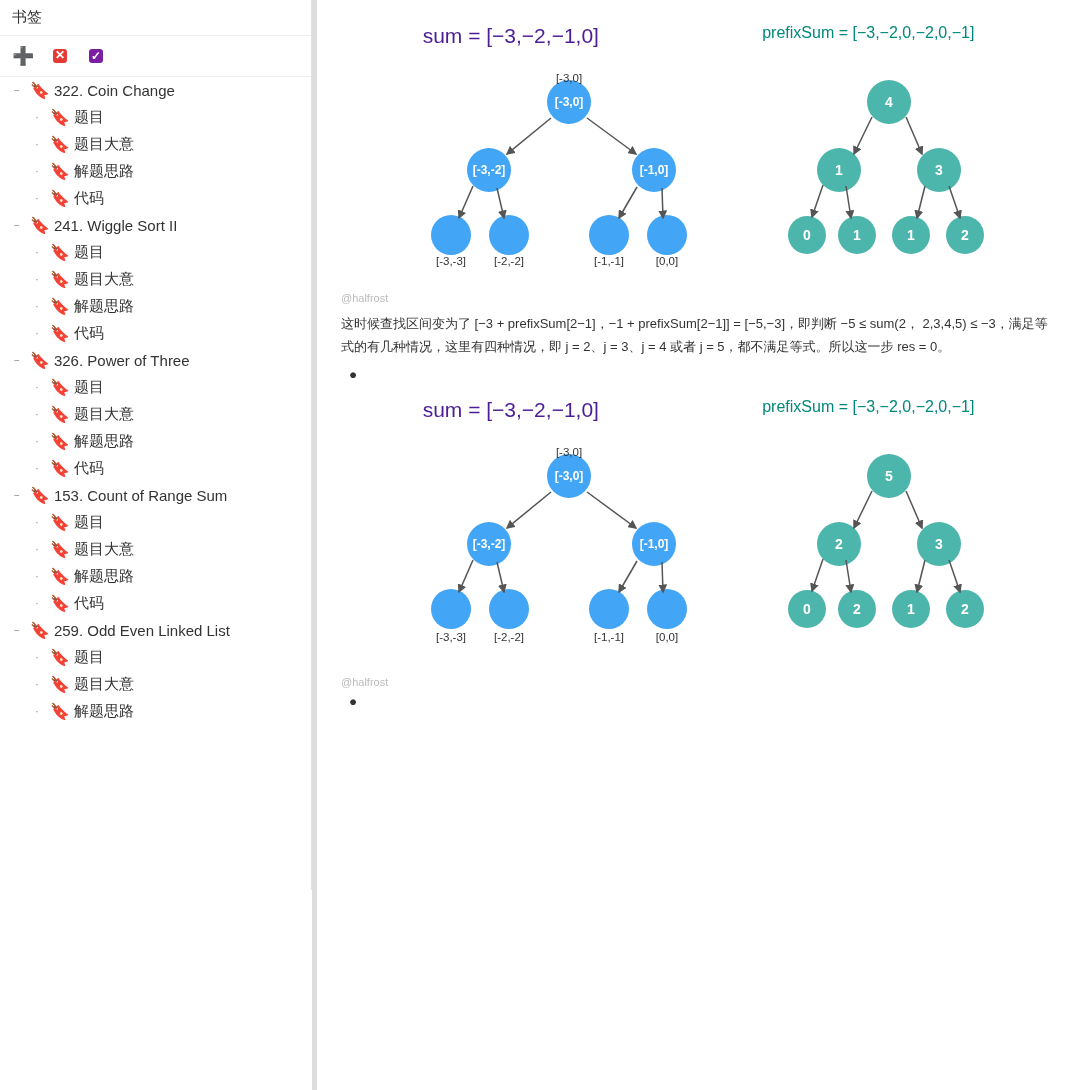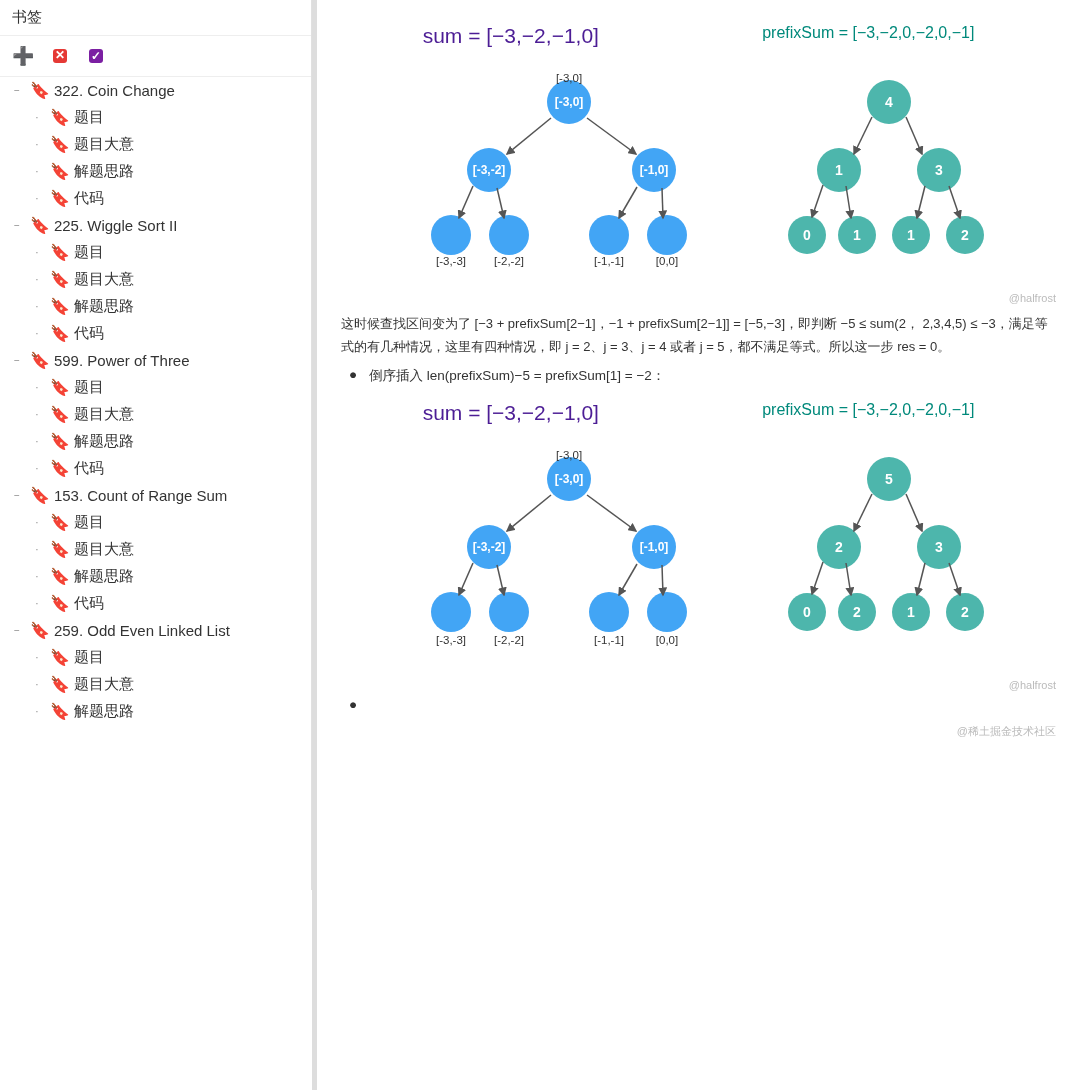--- a/index.html
+++ b/index.html
@@ -93,21 +93,21 @@
       display: flex;
       align-items: flex-start;
       gap: 6px;
       margin: 6px 0 6px 8px;
       font-size: 13.5px;
       color: #333;
     }
     .bullet-dot { min-width: 14px; }
 
     .watermark {
-      text-align: right;
+      text-align: left;
       font-size: 11px;
       color: #bbb;
       margin: 4px 0;
     }
 
     
     .tree-svg { overflow: visible; }
     .node-blue { fill: #42A5F5; }
     .node-teal { fill: #4DB6AC; }
     .edge { stroke: #555; stroke-width: 1.5; fill: none; marker-end: url(#arrow); }
@@ -159,21 +159,21 @@
   </div>
   <div class="tree-item level1">
     <span class="collapse-btn">·</span>
     <span class="bookmark-icon purple">🔖</span>
     <span class="item-label">代码</span>
   </div>
 
   <div class="tree-item level0">
     <span class="collapse-btn">−</span>
     <span class="bookmark-icon purple">🔖</span>
-    <span class="item-label">225. Wiggle Sort II</span>
+    <span class="item-label">241. Wiggle Sort II</span>
   </div>
   <div class="tree-item level1">
     <span class="collapse-btn">·</span>
     <span class="bookmark-icon purple">🔖</span>
     <span class="item-label">题目</span>
   </div>
   <div class="tree-item level1">
     <span class="collapse-btn">·</span>
     <span class="bookmark-icon purple">🔖</span>
     <span class="item-label">题目大意</span>
@@ -185,21 +185,21 @@
   </div>
   <div class="tree-item level1">
     <span class="collapse-btn">·</span>
     <span class="bookmark-icon purple">🔖</span>
     <span class="item-label">代码</span>
   </div>
 
   <div class="tree-item level0">
     <span class="collapse-btn">−</span>
     <span class="bookmark-icon purple">🔖</span>
-    <span class="item-label">599. Power of Three</span>
+    <span class="item-label">326. Power of Three</span>
   </div>
   <div class="tree-item level1">
     <span class="collapse-btn">·</span>
     <span class="bookmark-icon purple">🔖</span>
     <span class="item-label">题目</span>
   </div>
   <div class="tree-item level1">
     <span class="collapse-btn">·</span>
     <span class="bookmark-icon purple">🔖</span>
     <span class="item-label">题目大意</span>
@@ -345,21 +345,20 @@
         <line x1="170" y1="126" x2="181" y2="158" stroke="#555" stroke-width="1.5" marker-end="url(#arrow2)"></line>
       </svg>
     </div>
 
     <div class="watermark">@halfrost</div>
 
     <div class="desc-text">这时候查找区间变为了 [−3 + prefixSum[2−1]，−1 + prefixSum[2−1]] = [−5,−3]，即判断 −5 ≤ sum(2，  2,3,4,5) ≤ −3，满足等式的有几种情况，这里有四种情况，即 j = 2、j = 3、j = 4 或者 j = 5，都不满足等式。所以这一步 res = 0。</div>
 
     <div class="bullet-item">
       <span class="bullet-dot">●</span>
-      <span>倒序插入 len(prefixSum)−5 = prefixSum[1] = −2：</span>
     </div>
   </div>
 
   <div class="section-block">
     <div class="formula-line">
       <span class="formula-red">sum = [−3,−2,−1,0]</span>
       <span class="formula-blue">prefixSum = [−3,−2,0,−2,0,−1]</span>
     </div>
 
     <div class="tree-diagram-area">
@@ -428,15 +427,14 @@
       </svg>
     </div>
 
     <div class="watermark">@halfrost</div>
 
 
     <div class="bullet-item">
       <span class="bullet-dot">●</span>
     </div>
 
-    <div class="watermark" style="margin-top:12px;">@稀土掘金技术社区</div>
   </div>
 </div>
 
 </body></html>

